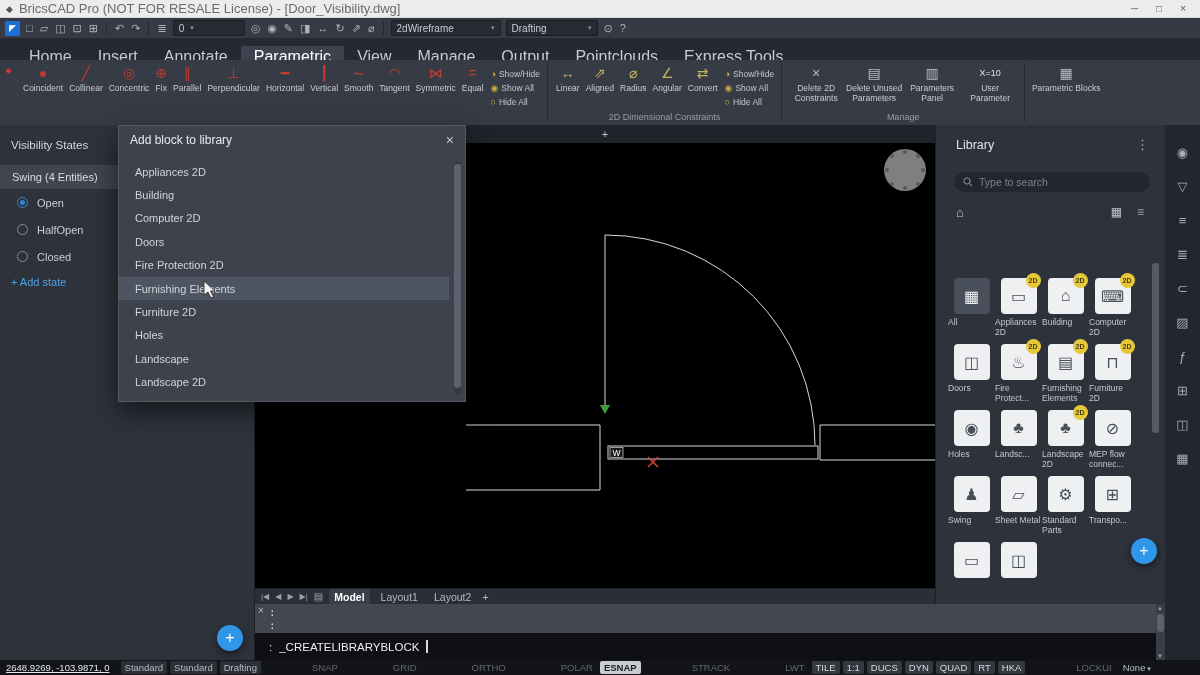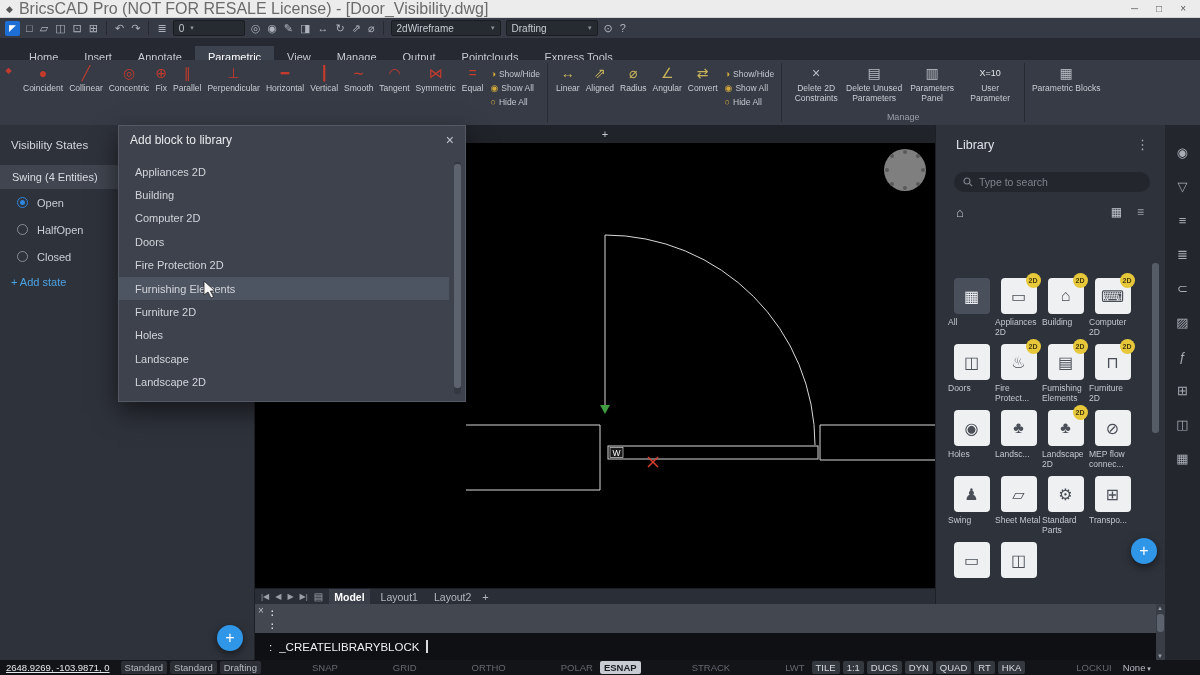--- a/index.html
+++ b/index.html
@@ -2,36 +2,36 @@
 <html><head>
 <meta charset="utf-8">
 <style>
   *{margin:0;padding:0;box-sizing:border-box;font-family:"Liberation Sans",sans-serif;}
   html,body{width:1200px;height:675px;overflow:hidden;background:#2b2f37;}
   .app{position:relative;width:1200px;height:675px;}
   button{cursor:pointer;}
   
   .titlebar{position:absolute;left:0;top:0;width:1200px;height:18px;background:#ececec;border-bottom:1px solid #d4d4d4;display:flex;align-items:center;padding:0 6px;gap:6px;}
   .tb-appicon{font-size:9px;color:#555;}
-  .tb-title{font-size:16px;color:#6b6b6b;flex:1;white-space:nowrap;overflow:hidden;}
+  .tb-title{font-size:13px;color:#6b6b6b;flex:1;white-space:nowrap;overflow:hidden;}
   .winctl{display:flex;gap:18px;padding-right:8px;}
   .winctl span{font-size:10px;color:#555;line-height:18px;}
   
   .quickbar{position:absolute;left:0;top:18px;width:1200px;height:20px;background:#363a44;display:flex;align-items:center;gap:5px;padding:0 5px;}
   .logo{width:15px;height:15px;background:#1d6fd6;border-radius:2px;color:#fff;font-size:9px;display:flex;align-items:center;justify-content:center;}
   .qico{font-size:11px;color:#aeb4bc;line-height:18px;padding:0 1px;background:none;border:0;}
   .qsep{width:1px;height:14px;background:#272a31;margin:0 2px;}
   .qdrop{height:16px;background:#262a31;border:1px solid #191c21;border-radius:2px;color:#c7ccd3;font-size:10px;display:flex;align-items:center;gap:6px;padding:0 5px;}
   .qdrop .car{font-size:7px;color:#8b9099;}
   .qdrop.layer{width:72px;}
   .qdrop.vs{width:110px;}
   .qdrop.ws{width:92px;}
   
   .tabsrow{position:absolute;left:0;top:38px;width:1200px;height:22px;background:#262932;display:flex;align-items:flex-end;padding-left:16px;}
-  .rtab{height:14px;line-height:22px;padding:0 13px;font-size:11px;color:#c6cad1;background:none;border:0;}
+  .rtab{height:14px;line-height:22px;padding:0 13px;font-size:16px;color:#c6cad1;background:none;border:0;}
   .rtab.active{background:#3d434e;color:#ffffff;}
   
   .ribbon{position:absolute;left:0;top:60px;width:1200px;height:65px;background:#363b45;display:flex;align-items:stretch;padding-left:2px;}
   .ribbon-edge{width:13px;display:flex;justify-content:center;padding-top:6px;font-size:8px;color:#c43b2e;}
   .rgroup{display:flex;flex-direction:column;padding:2px 5px 0;}
   .rgroup .items{flex:1;display:flex;align-items:flex-start;}
   .glabel{text-align:center;font-size:9px;color:#999ea8;padding:2px 0 3px;min-height:14px;}
   .vsep{width:1px;background:#272a31;margin:3px 0;}
   .rbtn{display:flex;flex-direction:column;align-items:center;gap:2px;background:none;border:0;padding:4px 3px 0;color:#c9cdd4;font-size:8.5px;white-space:nowrap;}
   .ricon{font-size:14px;line-height:15px;height:15px;color:#c43b2e;}
@@ -293,20 +293,21 @@
             <button class="t-row" data-name="toggle-button">
               <span class="t-ico" data-name="show-all-icon">◉</span>
               <span>Show All</span>
             </button>
             <button class="t-row" data-name="toggle-button">
               <span class="t-ico" data-name="hide-all-icon">○</span>
               <span>Hide All</span>
             </button>
         </div>
       </div>
+      <div class="glabel" data-name="ribbon-group-label">2D Dimensional Constraints</div>
     </section>
     <div class="vsep" data-name="ribbon-separator"></div>
     <section class="rgroup manage" data-name="ribbon-group-manage">
       <div class="items">
         <button class="mbtn red" data-name="manage-button">
             <span class="ricon" data-name="delete-constraints-icon">×</span>
             <span>Delete 2D Constraints</span>
           </button>
           <button class="mbtn" data-name="manage-button">
             <span class="ricon" data-name="delete-unused-icon">▤</span>

